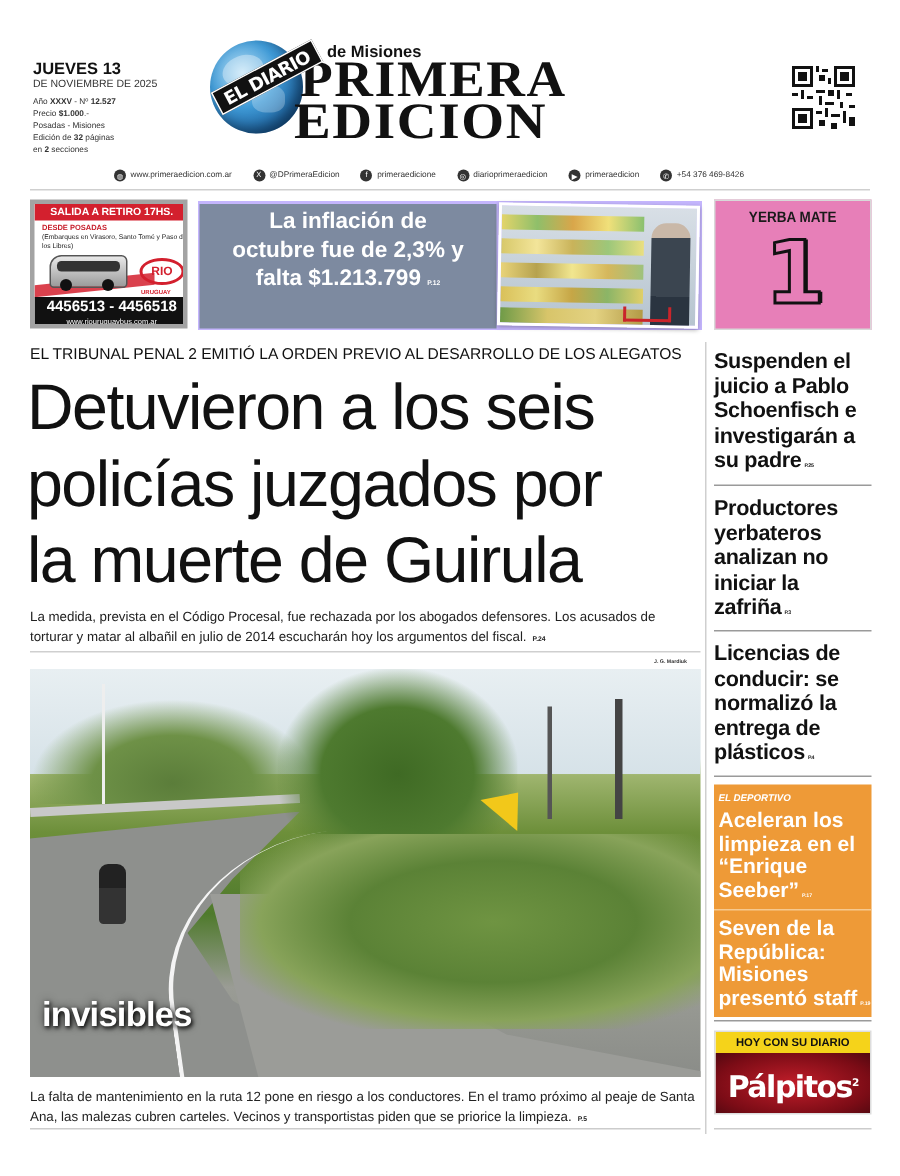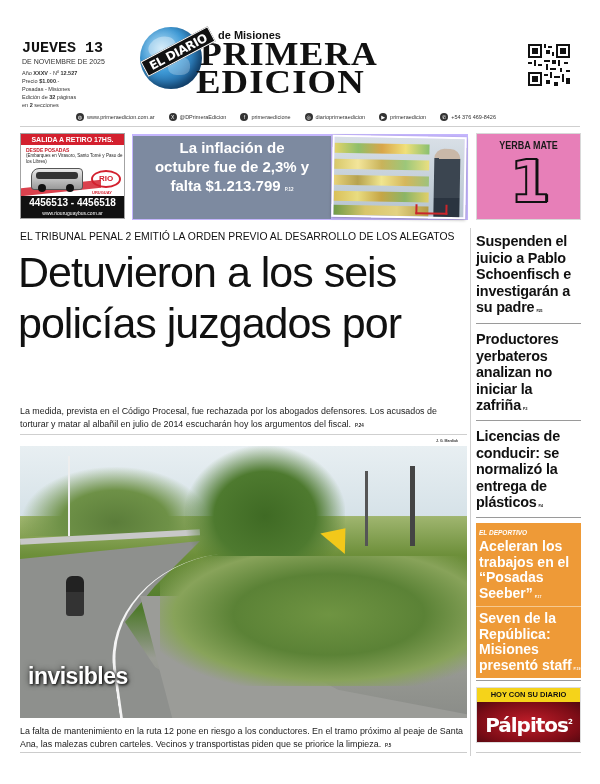--- a/index.html
+++ b/index.html
@@ -3,21 +3,21 @@
 <meta charset="utf-8">
 <style>
   * { box-sizing: border-box; margin: 0; padding: 0; }
   html, body { width: 600px; height: 784px; background: #fff; overflow: hidden; }
   body { position: relative; font-family: "Liberation Sans", sans-serif; color: #111; }
 
   .abs { position: absolute; }
 
   
   .meta { left: 22px; top: 40px; width: 115px; }
-  .meta .day { font-size: 15px; font-weight: bold; color: #111; font-family: Liberation Mono, monospace; }
+  .meta .day { font-size: 11px; font-weight: bold; color: #111; }
   .meta .date { font-size: 7px; color: #333; margin-top: 1px; }
   .meta .info { font-size: 5.5px; color: #333; line-height: 8px; margin-top: 4px; }
   .meta .info b { font-weight: bold; }
 
   .globe { left: 140px; top: 27px; width: 62px; height: 62px; border-radius: 50%;
     background: radial-gradient(circle at 35% 35%, #bfe3f7 0%, #3f9ad6 40%, #1a5d9a 75%, #0d3866 100%);
     box-shadow: inset -4px -4px 8px rgba(0,0,0,0.35);
     overflow: hidden; }
   .globe::before { content: ""; position: absolute; left: 8px; top: 10px; width: 28px; height: 20px;
     background: rgba(255,255,255,0.35); border-radius: 50%; transform: rotate(-20deg); }
@@ -38,21 +38,21 @@
 
   
   .social { left: 20px; top: 110px; width: 560px; height: 14px; display: flex; align-items: center; gap: 14px;
     padding-left: 56px; font-size: 5.5px; color: #333; }
   .social .item { display: flex; align-items: center; gap: 3px; }
   .social .ico { width: 8px; height: 8px; border-radius: 50%; background: #333; color: #fff; font-size: 5px;
     display: inline-flex; align-items: center; justify-content: center; }
   .rule { left: 20px; width: 560px; height: 1px; background: #cfcfcf; }
 
   
-  .ad-bus { left: 20px; top: 133px; width: 105px; height: 86px; background: #fff; border: 1px solid #a3a3a3; overflow: hidden; }
+  .ad-bus { left: 20px; top: 133px; width: 105px; height: 86px; background: #fff; border: 3px solid #a3a3a3; overflow: hidden; }
   .ad-bus .red { position: absolute; left: 0; top: 0; width: 103px; height: 11px; background: #d3202e; color: #fff;
     font-size: 7px; font-weight: bold; text-align: center; line-height: 11px; }
   .ad-bus .from { position: absolute; left: 5px; top: 13px; font-size: 5px; font-weight: bold; color: #c61b28; }
   .ad-bus .stops { position: absolute; left: 5px; top: 19px; width: 98px; font-size: 4.5px; color: #222; line-height: 6px; }
   .ad-bus .bus { position: absolute; left: 10px; top: 34px; width: 52px; height: 22px; background: linear-gradient(#e9e9e9,#9a9a9a);
     border-radius: 8px 4px 3px 3px; border: 1px solid #555; }
   .ad-bus .bus::before { content:""; position:absolute; left:4px; top:3px; width:42px; height:7px; background:#333; border-radius:3px; }
   .ad-bus .bus::after { content:""; position:absolute; left:6px; bottom:-3px; width:8px; height:8px; background:#111; border-radius:50%; box-shadow: 28px 0 0 #111; }
   .ad-bus .red-swoosh { position: absolute; left: 0; top: 50px; width: 80px; height: 8px; background: #d3202e; transform: skewY(-6deg); opacity: .85; }
   .ad-bus .rio { position: absolute; left: 70px; top: 36px; width: 30px; height: 18px; border: 2px solid #d3202e; border-radius: 50%;
@@ -249,20 +249,21 @@
 
 <div class="abs yerba">
   <div class="t">YERBA MATE</div>
   <div class="n">1</div>
 </div>
 
 <div class="abs kicker">EL TRIBUNAL PENAL 2 EMITIÓ LA ORDEN PREVIO AL DESARROLLO DE LOS ALEGATOS</div>
 <div class="abs headline">
   <div>Detuvieron a los seis</div>
   <div>policías juzgados por</div>
+  <div>la muerte de Guirula</div>
 </div>
 <div class="abs lead">
   <span>La medida, prevista en el Código Procesal, fue rechazada por los abogados defensores. Los acusados de torturar y matar al albañil en julio de 2014 escucharán hoy los argumentos del fiscal.</span><span class="pg">P.24</span>
 </div>
 <div class="abs rule" style="top:434px;width:447px"></div>
 <div class="abs credit">J. G. Mardiuk</div>
 
 <div class="abs hero">
   <div class="sky"></div>
   <div class="trees-l"></div>
@@ -298,21 +299,21 @@
 </div>
 <div class="abs side-rule" style="top:420px"></div>
 <div class="abs side" style="top:428px">
   <span>Licencias de conducir: se normalizó la entrega de plásticos</span><span class="pg">P.4</span>
 </div>
 <div class="abs side-rule" style="top:517px"></div>
 
 <div class="abs sport">
   <div class="label">EL DEPORTIVO</div>
   <div class="h1">
-    <span>Aceleran los trabajos en el “Posadas Seeber”</span><span class="pg">P.17</span>
+    <span>Aceleran los limpieza en el “Enrique Seeber”</span><span class="pg">P.17</span>
   </div>
   <div class="sep"></div>
   <div class="h2">
     <span>Seven de la República: Misiones presentó staff</span><span class="pg">P.19</span>
   </div>
 </div>
 <div class="abs side-rule" style="top:680px"></div>
 
 <div class="abs palpitos">
   <div class="top">HOY CON SU DIARIO</div>

